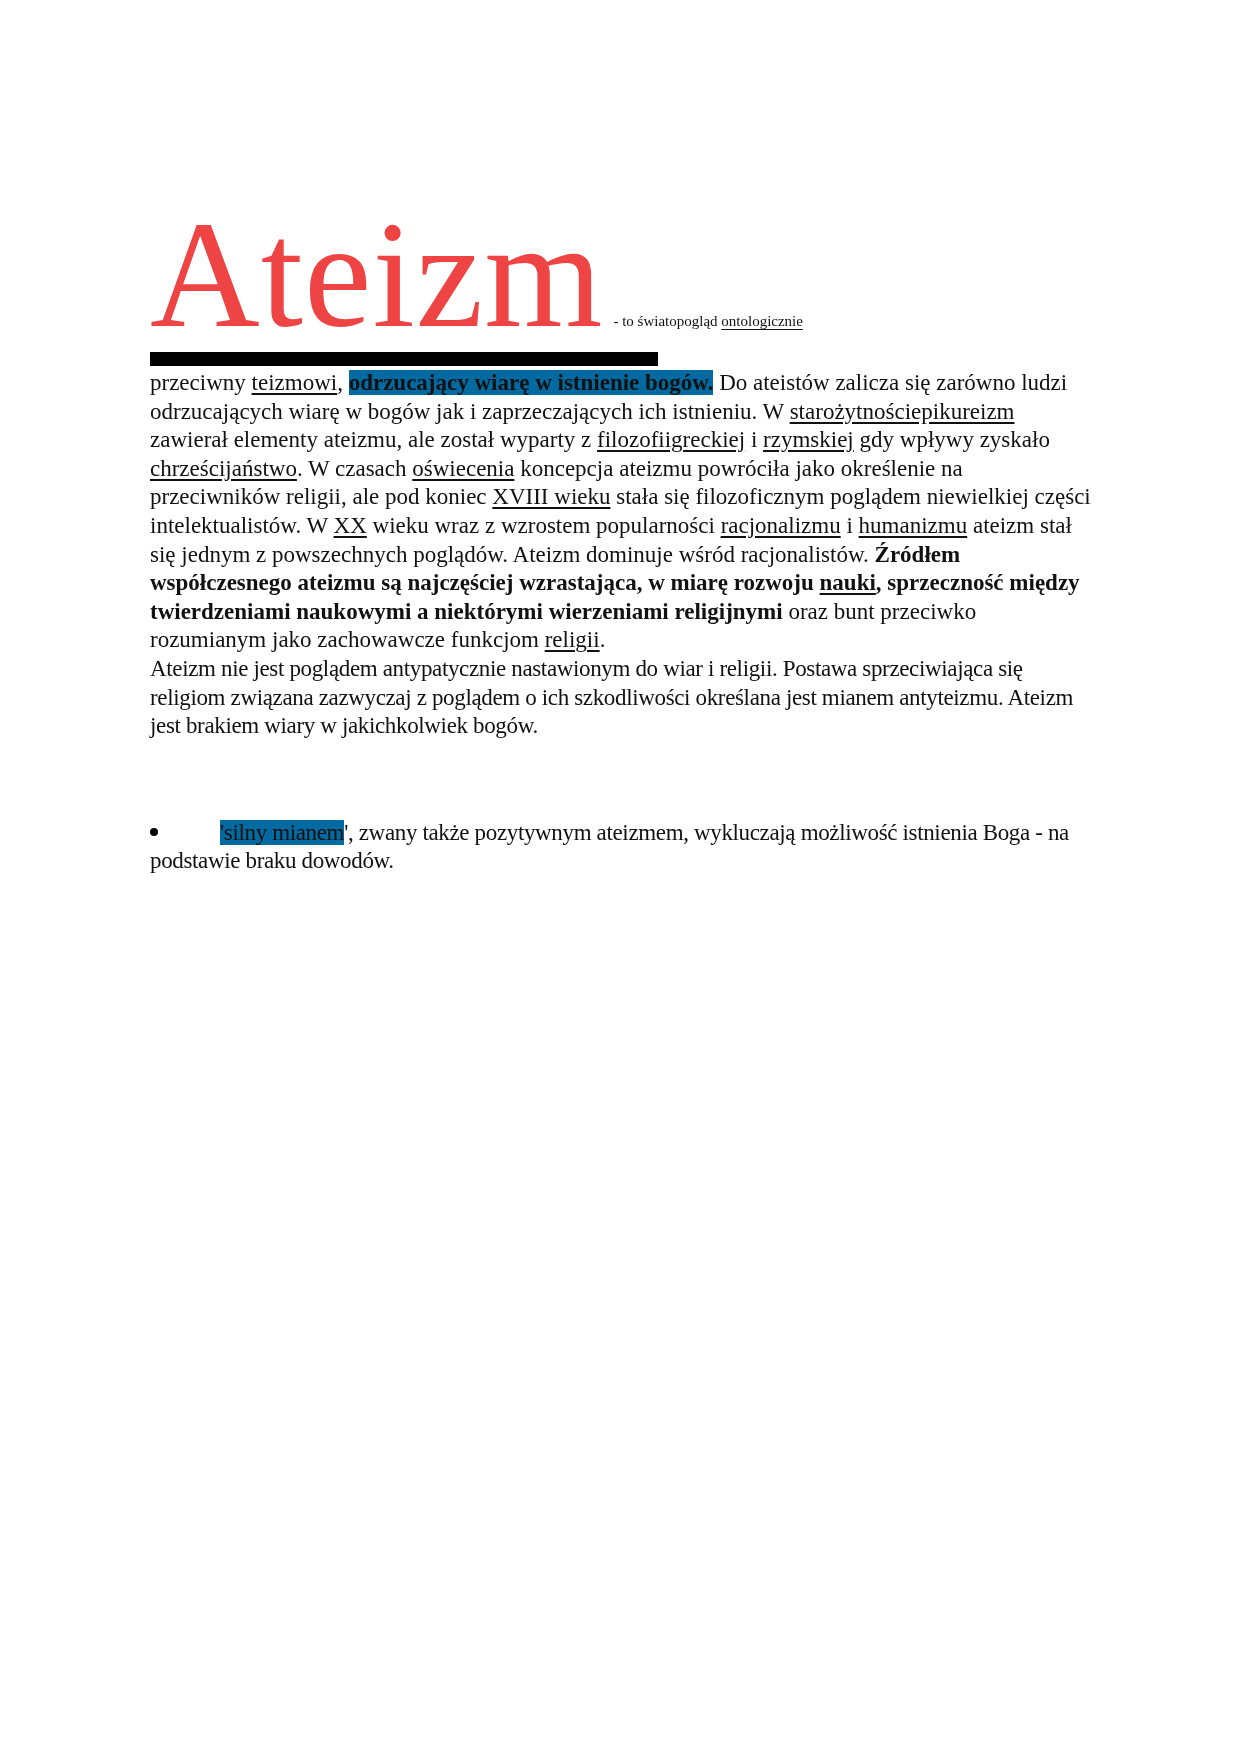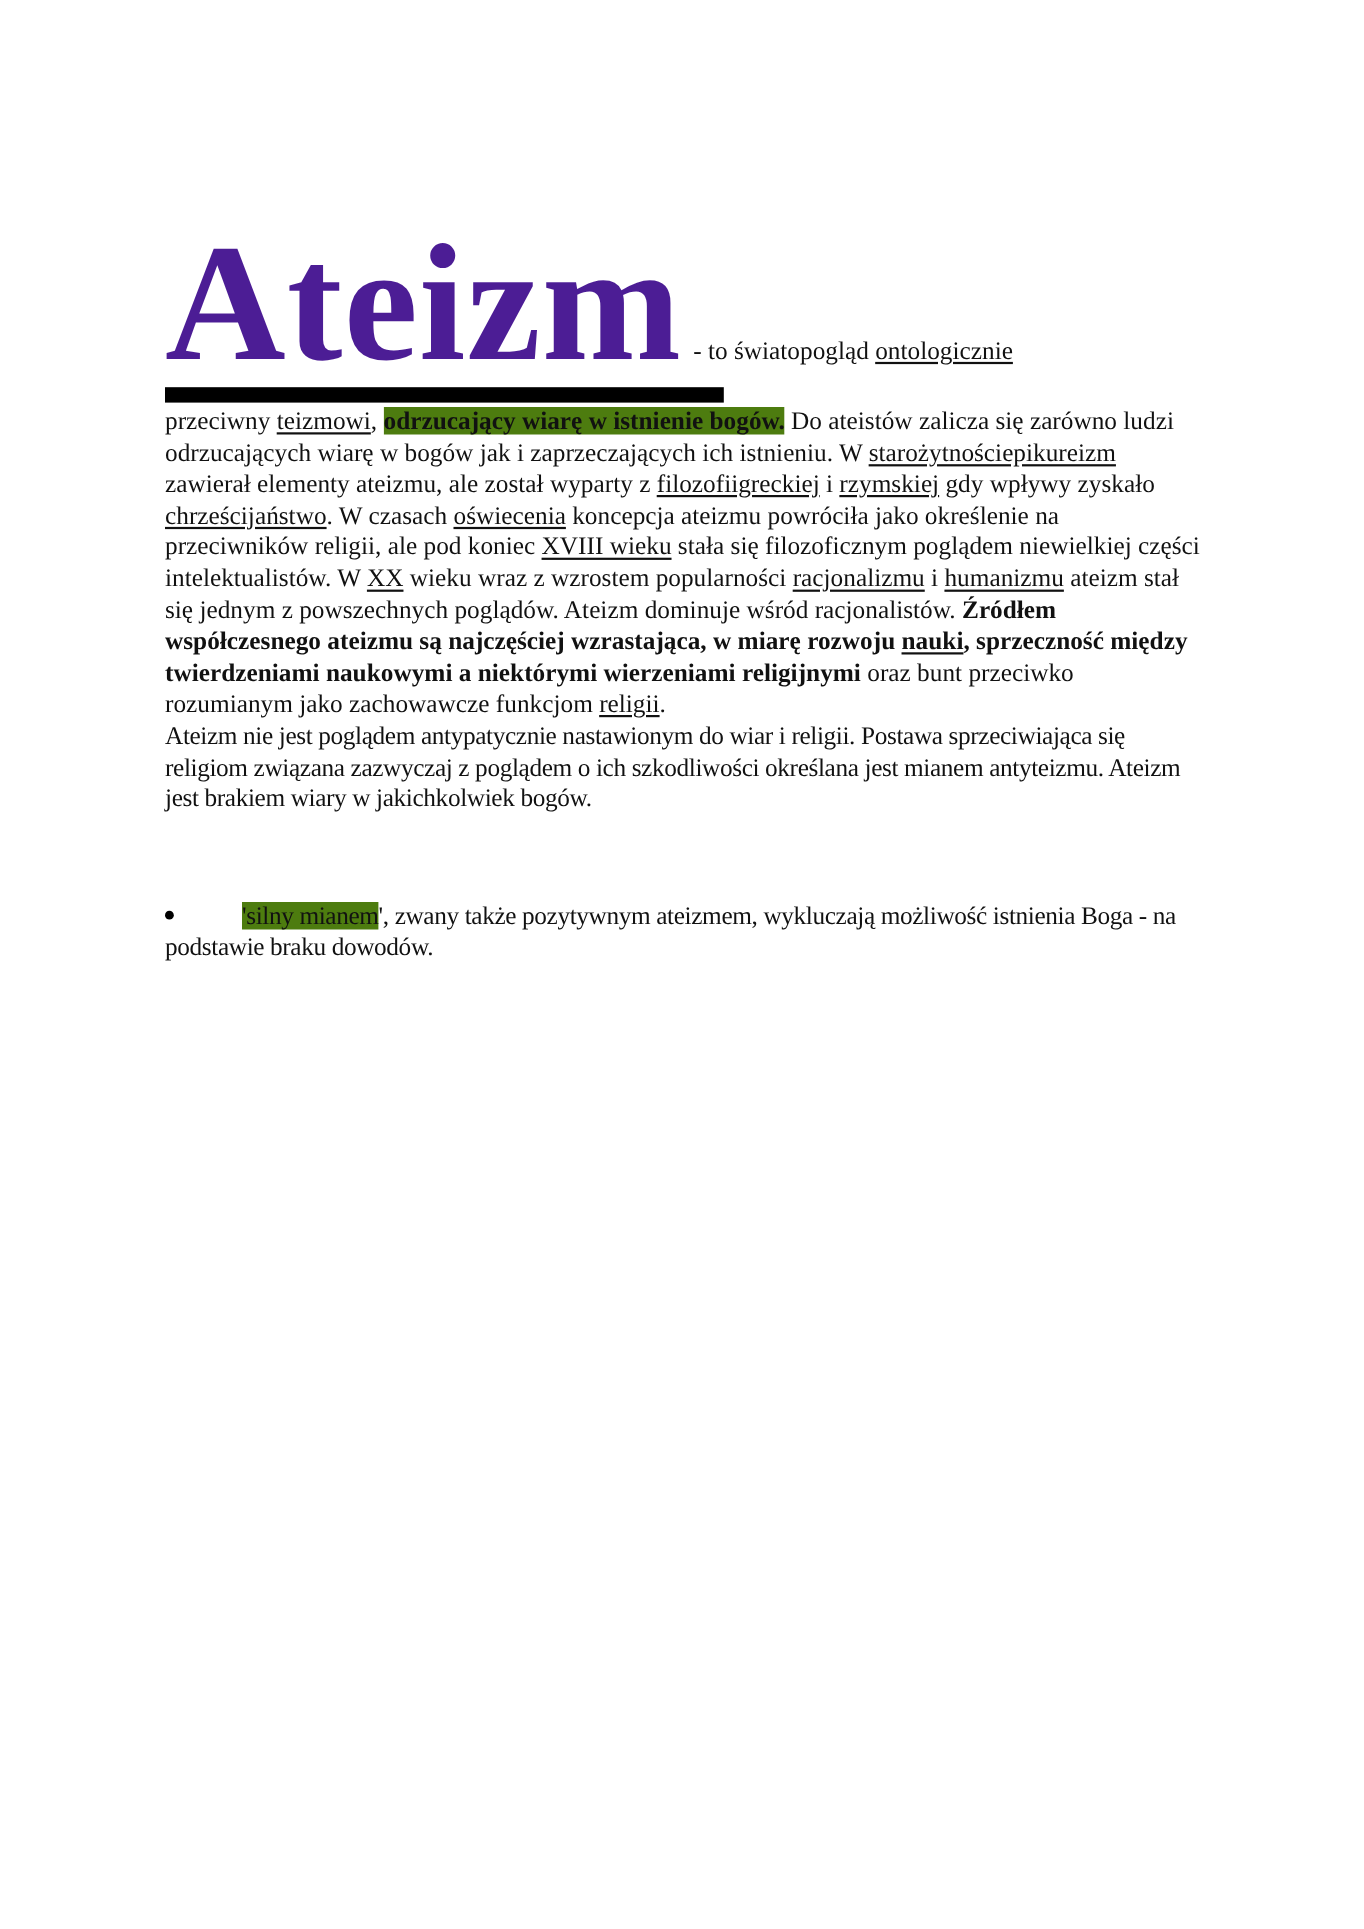--- a/index.html
+++ b/index.html
@@ -22,30 +22,30 @@
       width: 940px;
     }
     .title-row {
       position: absolute;
       left: 0;
       top: 205px;
       white-space: nowrap;
     }
     .title-big {
       font-family: "Liberation Serif", serif;
-      font-weight: bold;
+      font-weight: normal;
       font-size: 152px;
       line-height: 140px;
       letter-spacing: 1px;
-      color: #4c1d95;
+      color: #ef4444;
       display: inline-block;
       vertical-align: baseline;
     }
     .title-rest {
-      font-size: 23px;
+      font-size: 15px;
       display: inline-block;
       vertical-align: baseline;
       margin-left: 10px;
       color: #111;
     }
     .title-bar {
       position: absolute;
       left: 0;
       top: 352px;
       width: 508px;
@@ -56,21 +56,21 @@
       position: absolute;
       left: 0;
       top: 369px;
       width: 945px;
       font-size: 23px;
       line-height: 28.6px;
       color: #111;
     }
     .u { text-decoration: underline; text-underline-offset: 3px; }
     .b { font-weight: bold; }
-    .hl { background: #4d7c0f; }
+    .hl { background: #0369a1; }
     .para { margin: 0; }
     .gap { height: 26px; }
     .lead {
       margin: 0;
       padding-left: 38px;
       font-family: "Liberation Sans Narrow", "Liberation Serif", serif;
     }
     .bullet-item {
       margin: 0;
       position: relative;

